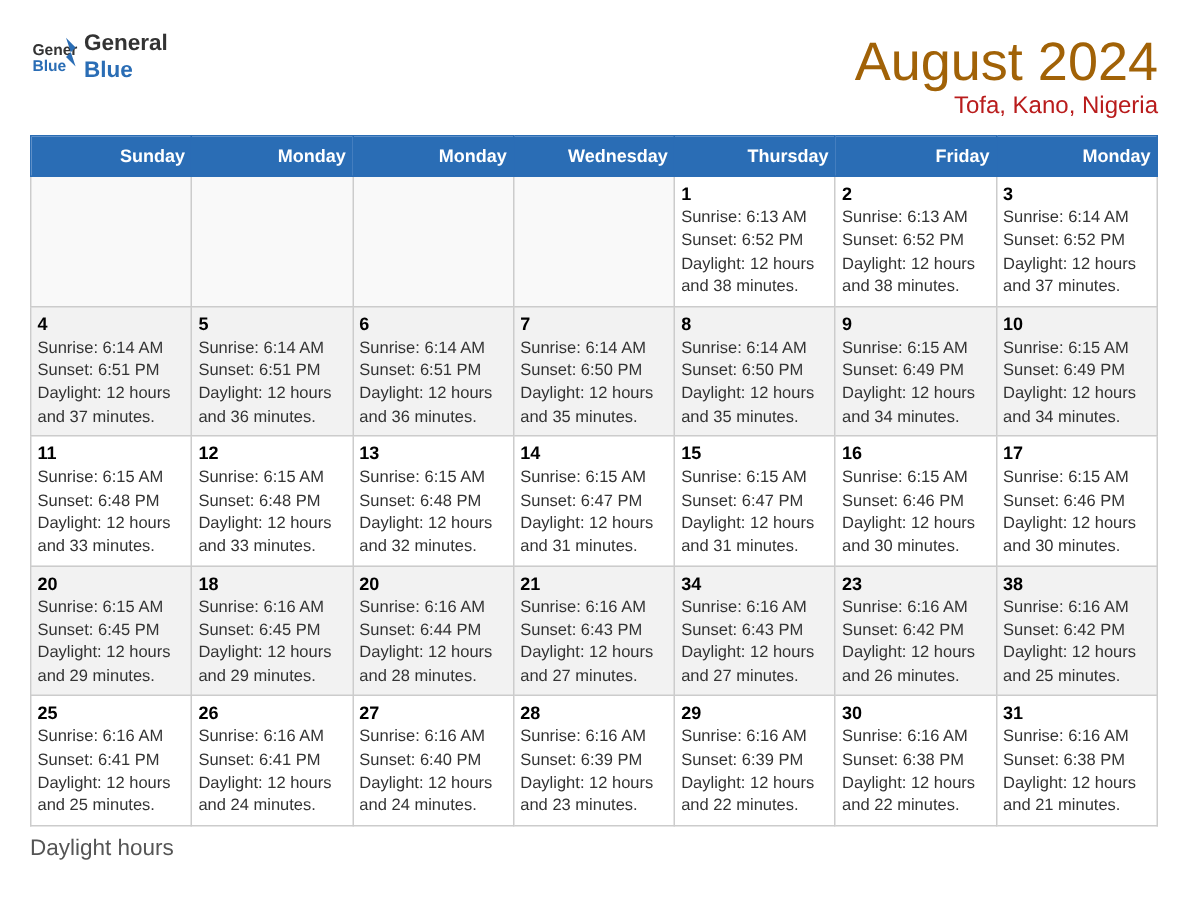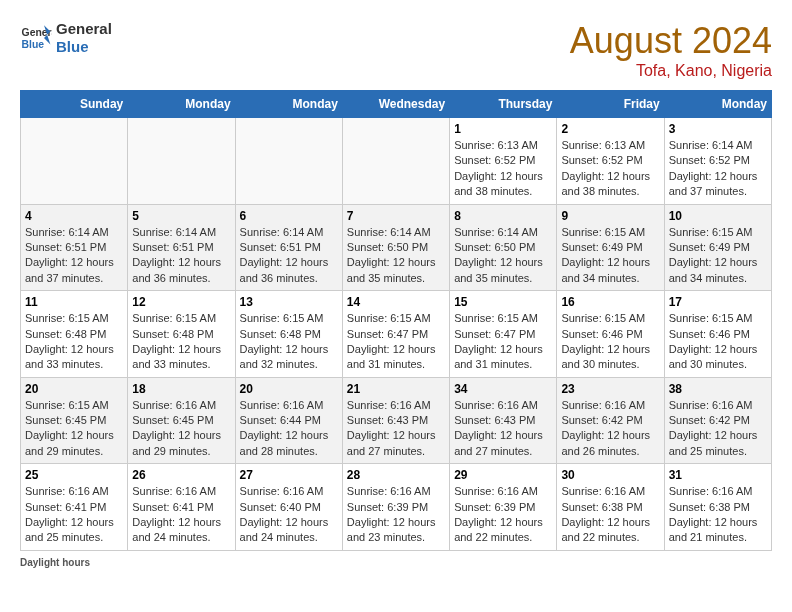--- a/index.html
+++ b/index.html
@@ -336,15 +336,15 @@
           <span class="day-number">31</span>
           <div class="day-info" style="white-space: pre-line;">Sunrise: 6:16 AM
 Sunset: 6:38 PM
 Daylight: 12 hours
 and 21 minutes.</div>
         </td>
       </tr>
     </tbody>
 </table>
 
-<div style="margin-top:6px; font-size:10px; color:#555;font-weight:bold;">
+<div style="margin-top:6px; font-size:15px; color:#555;">
   <span>Daylight hours</span>
 </div>
 
 </body></html>

